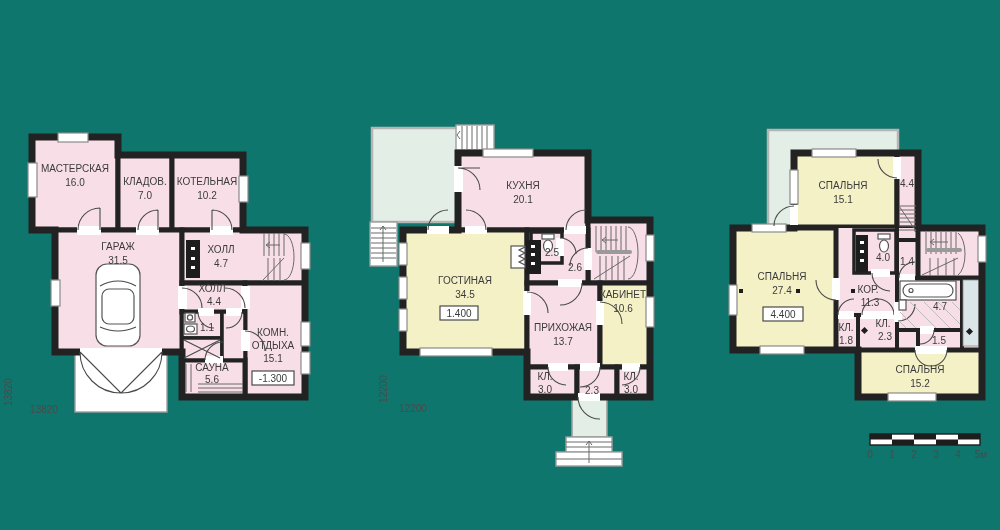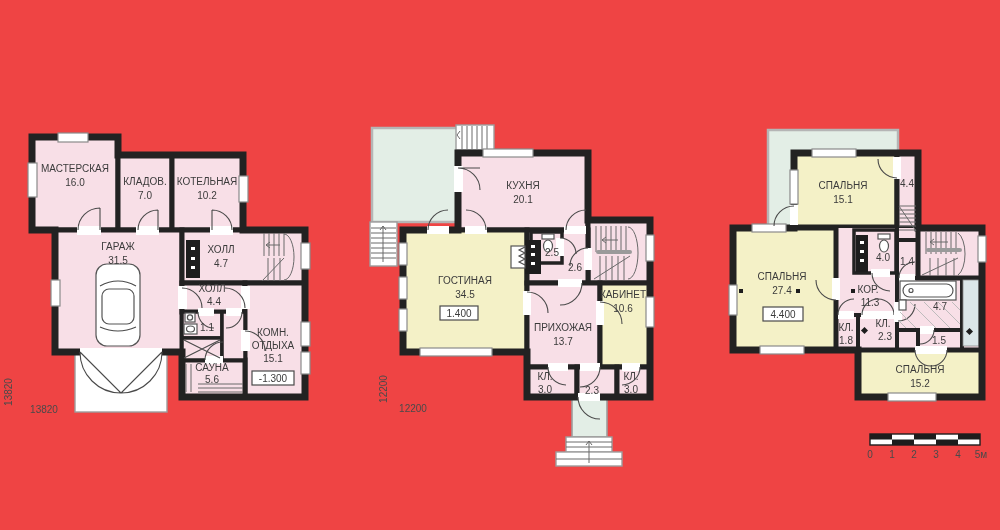--- a/index.html
+++ b/index.html
@@ -1,16 +1,16 @@
 <!DOCTYPE html>
 <html><head>
 <meta charset="utf-8">
 <style>
   html,body{margin:0;padding:0;background:#ffffff;}
-  #canvas{position:relative;width:1000px;height:530px;background:#ef4444;overflow:hidden;
+  #canvas{position:relative;width:1000px;height:530px;background:#0f766e;overflow:hidden;
           font-family:"Liberation Sans",sans-serif;}
   svg{display:block;}
   
   .room-pink   {fill:#f8dfe7;stroke:#222222;stroke-width:5;}
   .room-pink-t {fill:#f8dfe7;stroke:#222222;stroke-width:3.5;}
   .room-yellow {fill:#f4f1c7;stroke:#222222;stroke-width:5;}
   .bg-pink     {fill:#f8dfe7;stroke:none;}
   .outline     {fill:none;stroke:#222222;stroke-width:7;stroke-linejoin:miter;}
   .wall4       {stroke:#222222;stroke-width:4;fill:none;}
   .terrace     {fill:#e3eee6;stroke:#b5b5b5;stroke-width:2.5;}

